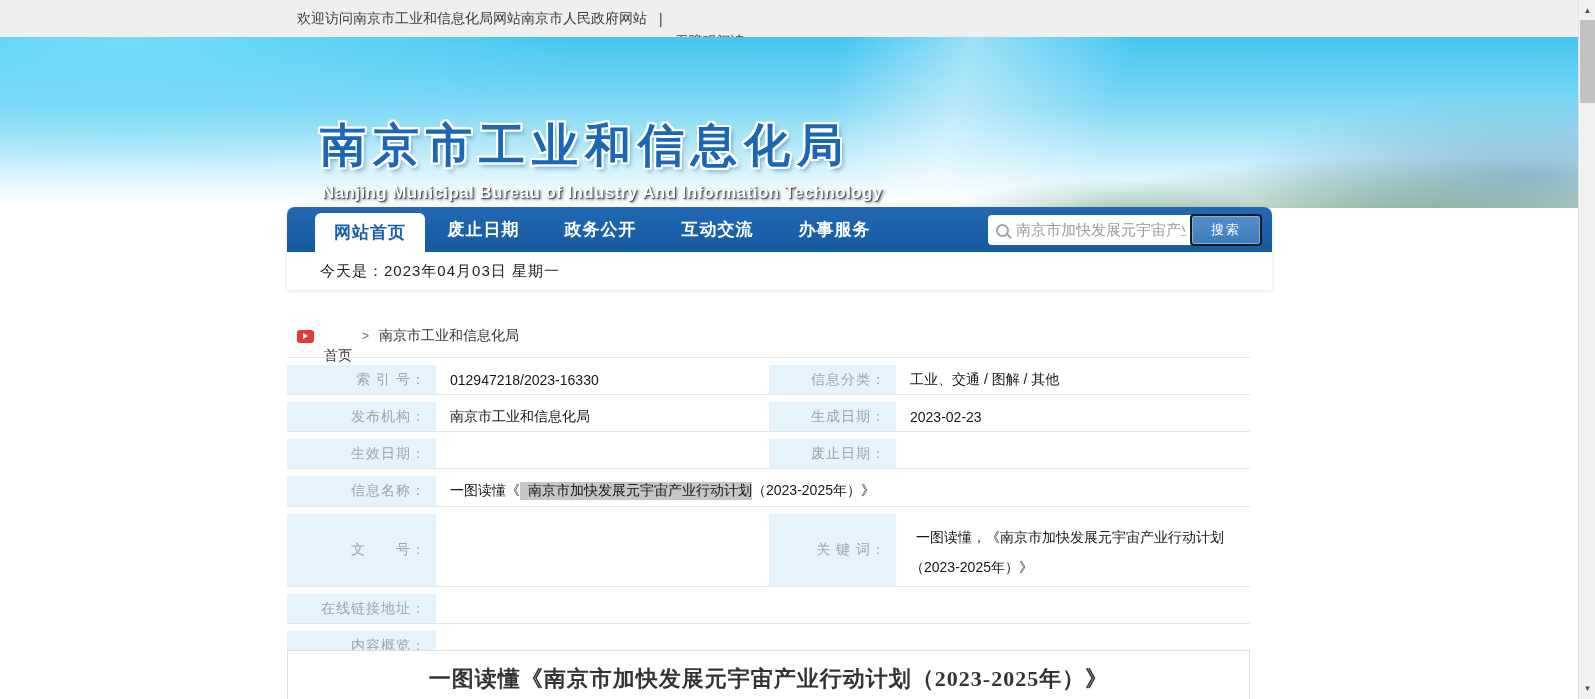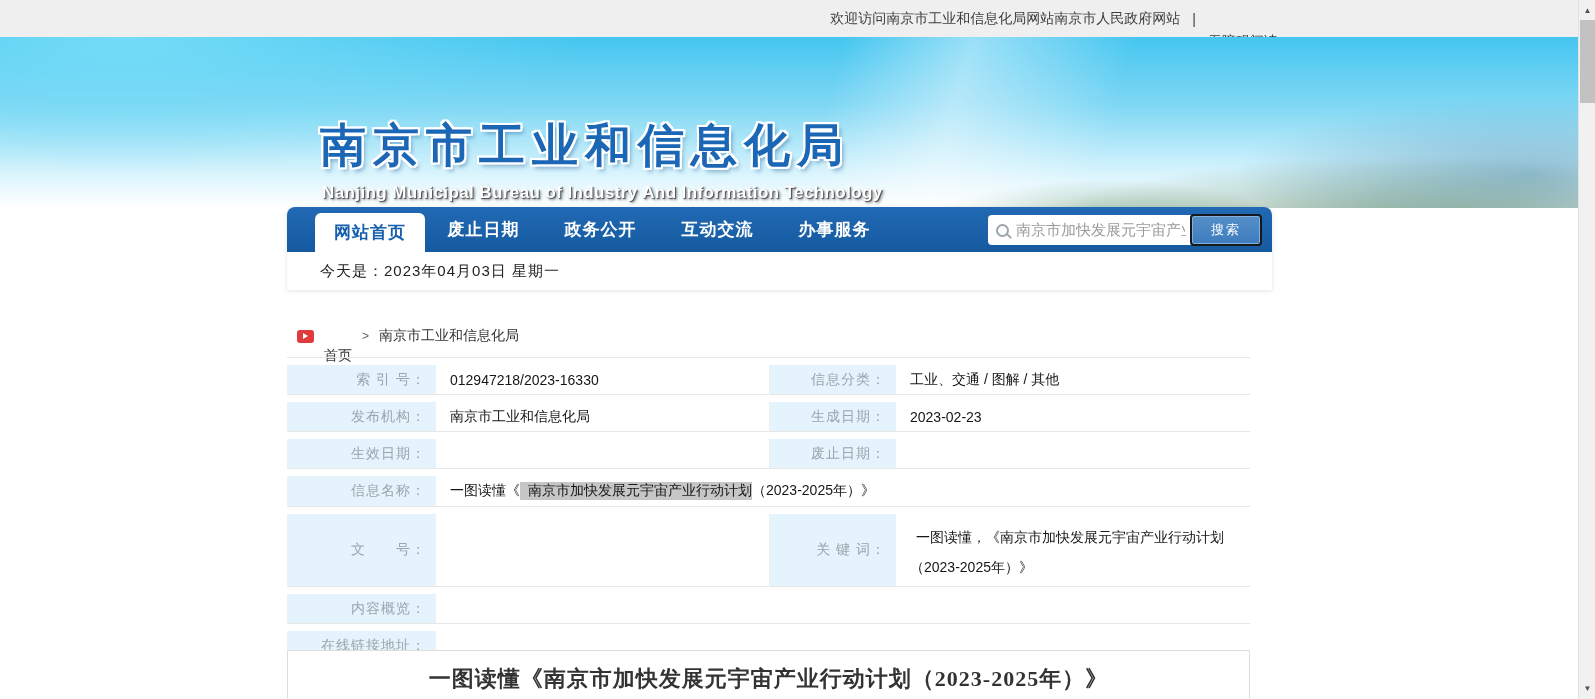--- a/index.html
+++ b/index.html
@@ -8,21 +8,21 @@
     position:relative;
     font-family:"Liberation Sans","DejaVu Sans",sans-serif;
     background:#ffffff;
     overflow:hidden;
   }
 
   
   .topbar {
     position:absolute; left:0; top:0; width:1578px; height:37px;
     background:#efefef;
-    display:flex; align-items:center; justify-content:flex-end;
+    display:flex; align-items:center; justify-content:flex-start;
     padding:0 300px 0 297px;
     font-size:14px; color:#3c3c3c;
   }
   .topbar-right { display:flex; align-items:center; gap:12px; }
 
   
   .banner {
     position:absolute; left:0; top:37px; width:1578px; height:171px;
     background:
       linear-gradient(105deg, rgba(255,255,255,0) 52%, rgba(255,255,255,0.45) 60%, rgba(255,255,255,0) 70%),
@@ -254,26 +254,26 @@
   </div>
 
   <div class="trow tall">
     <div class="tlabel c1">文　　号：</div>
     <div class="tval c2"></div>
     <div class="tlabel c3">关 键 词：</div>
     <div class="tval c4 wrap">一图读懂，《南京市加快发展元宇宙产业行动计划（2023-2025年）》</div>
   </div>
 
   <div class="trow">
+    <div class="tlabel c1">在线链接地址：</div>
+    <div class="tval span"></div>
+  </div>
+
+  <div class="trow">
     <div class="tlabel c1">内容概览：</div>
-    <div class="tval span"></div>
-  </div>
-
-  <div class="trow">
-    <div class="tlabel c1">在线链接地址：</div>
     <div class="tval span"></div>
   </div>
 
   <div class="trow">
     <div class="tlabel c1">文件下载：</div>
     <div class="tval span"></div>
   </div>
 
 </div>
 

